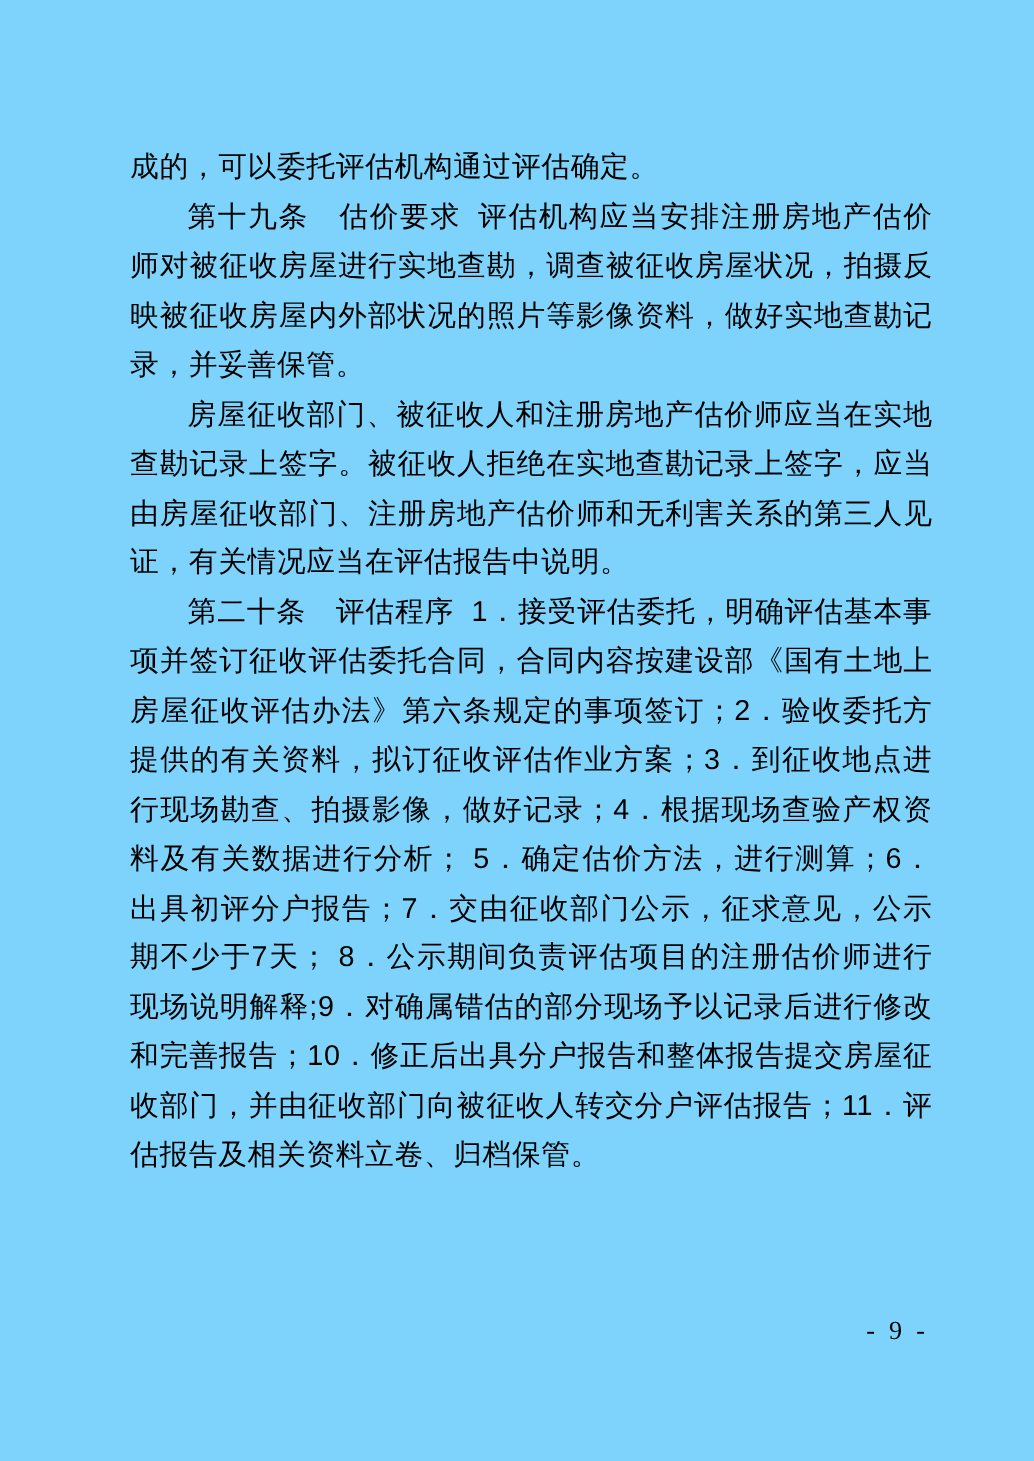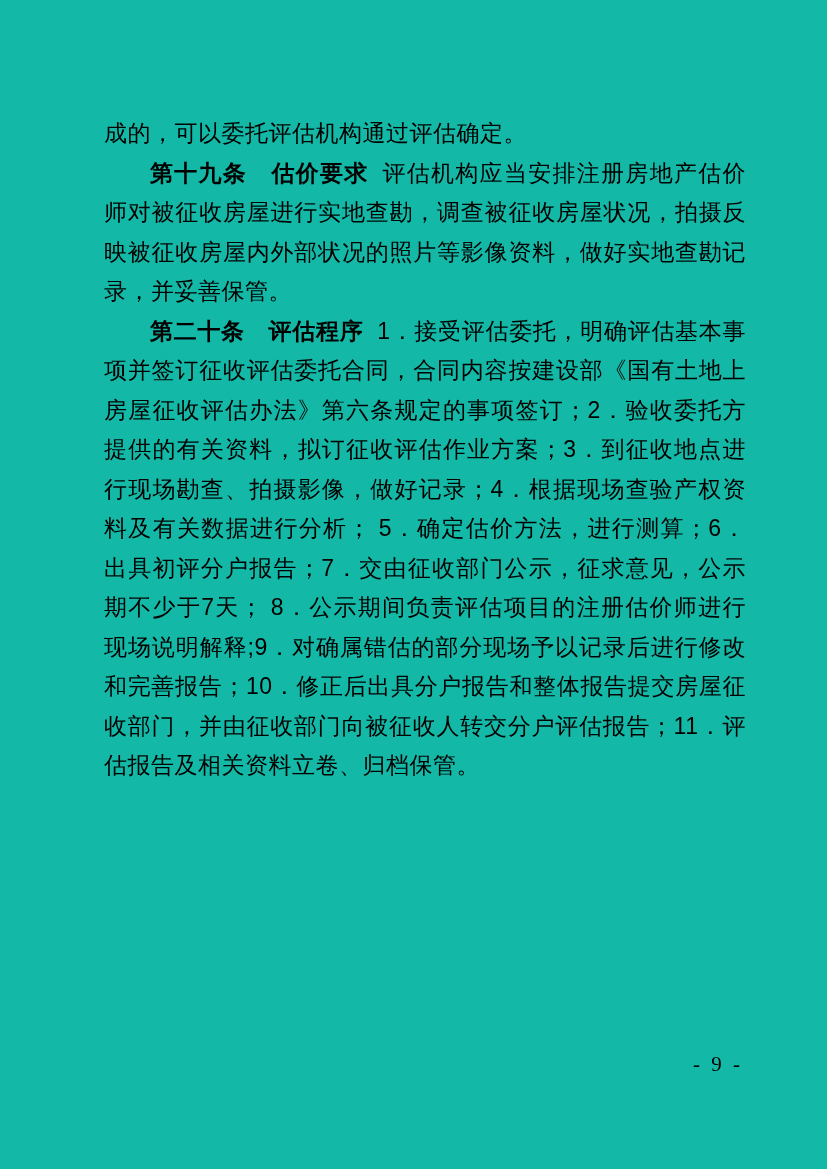--- a/index.html
+++ b/index.html
@@ -4,21 +4,21 @@
 <style>
   html, body {
     margin: 0;
     padding: 0;
     background: #ffffff;
   }
   .page {
     position: relative;
     width: 827px;
     height: 1169px;
-    background: #14b8a6;
+    background: #7dd3fc;
     overflow: hidden;
     font-family: "Liberation Sans", "DejaVu Sans", sans-serif;
     color: #000000;
   }
   .content {
     position: absolute;
     left: 104px;
     top: 114px;
     width: 642px;
   }
@@ -28,21 +28,21 @@
     font-size: 23px;
     line-height: 39.5px;
     text-align: justify;
     letter-spacing: 0.5px;
     word-break: break-all;
   }
   .para.indent {
     text-indent: 2em;
   }
   .run-heading {
-    font-weight: bold;
+    font-weight: normal;
     margin-right: 0.6em;
   }
   .run-body {
     font-weight: normal;
   }
   .footer {
     position: absolute;
     right: 84px;
     bottom: 92px;
     font-family: "Liberation Serif", "DejaVu Serif", serif;
@@ -56,19 +56,20 @@
 <body>
 
 <div class="page">
   <div class="content">
 
     <p class="para"><span class="run-body">成的，可以委托评估机构通过评估确定。</span></p>
 
     <p class="para indent"><span class="run-heading">第十九条　估价要求</span><span class="run-body">评估机构应当安排注册房地产估价师对被征收房屋进行实地查勘，调查被征收房屋状况，拍摄反映被征收房屋内外部状况的照片等影像资料，做好实地查勘记录，并妥善保管。</span></p>
 
 
+    <p class="para indent"><span class="run-body">房屋征收部门、被征收人和注册房地产估价师应当在实地查勘记录上签字。被征收人拒绝在实地查勘记录上签字，应当由房屋征收部门、注册房地产估价师和无利害关系的第三人见证，有关情况应当在评估报告中说明。</span></p>
 
     <p class="para indent"><span class="run-heading">第二十条　评估程序</span><span class="run-body">1．接受评估委托，明确评估基本事项并签订征收评估委托合同，合同内容按建设部《国有土地上房屋征收评估办法》第六条规定的事项签订；2．验收委托方提供的有关资料，拟订征收评估作业方案；3．到征收地点进行现场勘查、拍摄影像，做好记录；4．根据现场查验产权资料及有关数据进行分析； 5．确定估价方法，进行测算；6．出具初评分户报告；7．交由征收部门公示，征求意见，公示期不少于7天； 8．公示期间负责评估项目的注册估价师进行现场说明解释;9．对确属错估的部分现场予以记录后进行修改和完善报告；10．修正后出具分户报告和整体报告提交房屋征收部门，并由征收部门向被征收人转交分户评估报告；11．评估报告及相关资料立卷、归档保管。</span></p>
 
   </div>
 
   <div class="footer">- 9 -</div>
 </div>
 
 </body></html>

